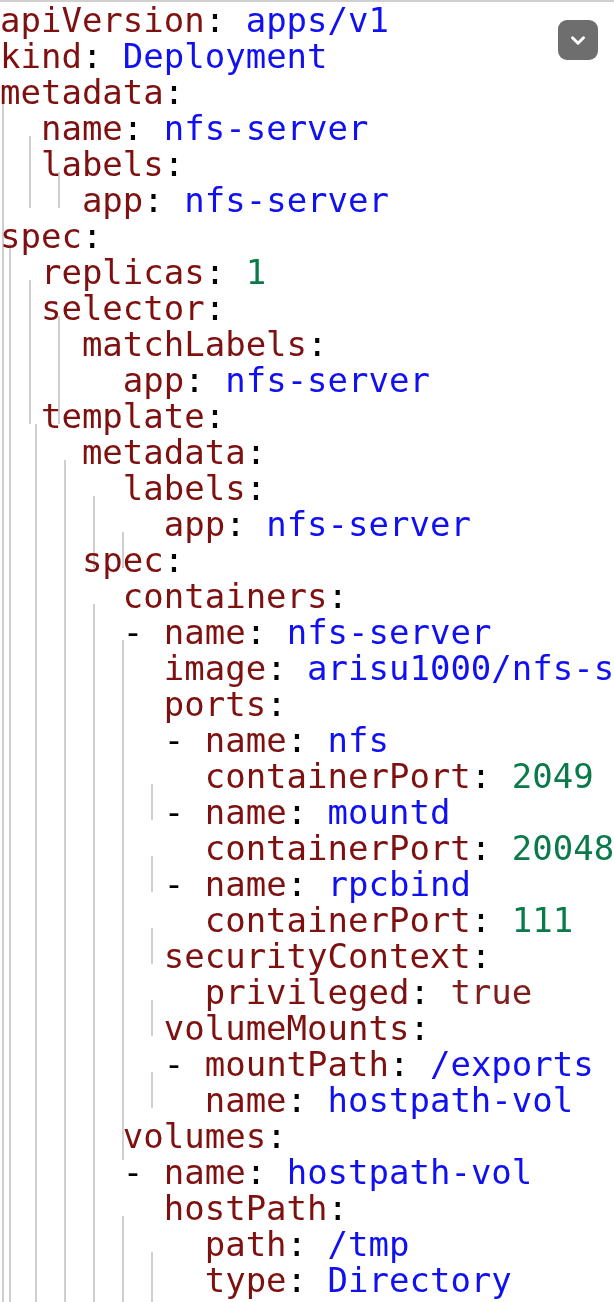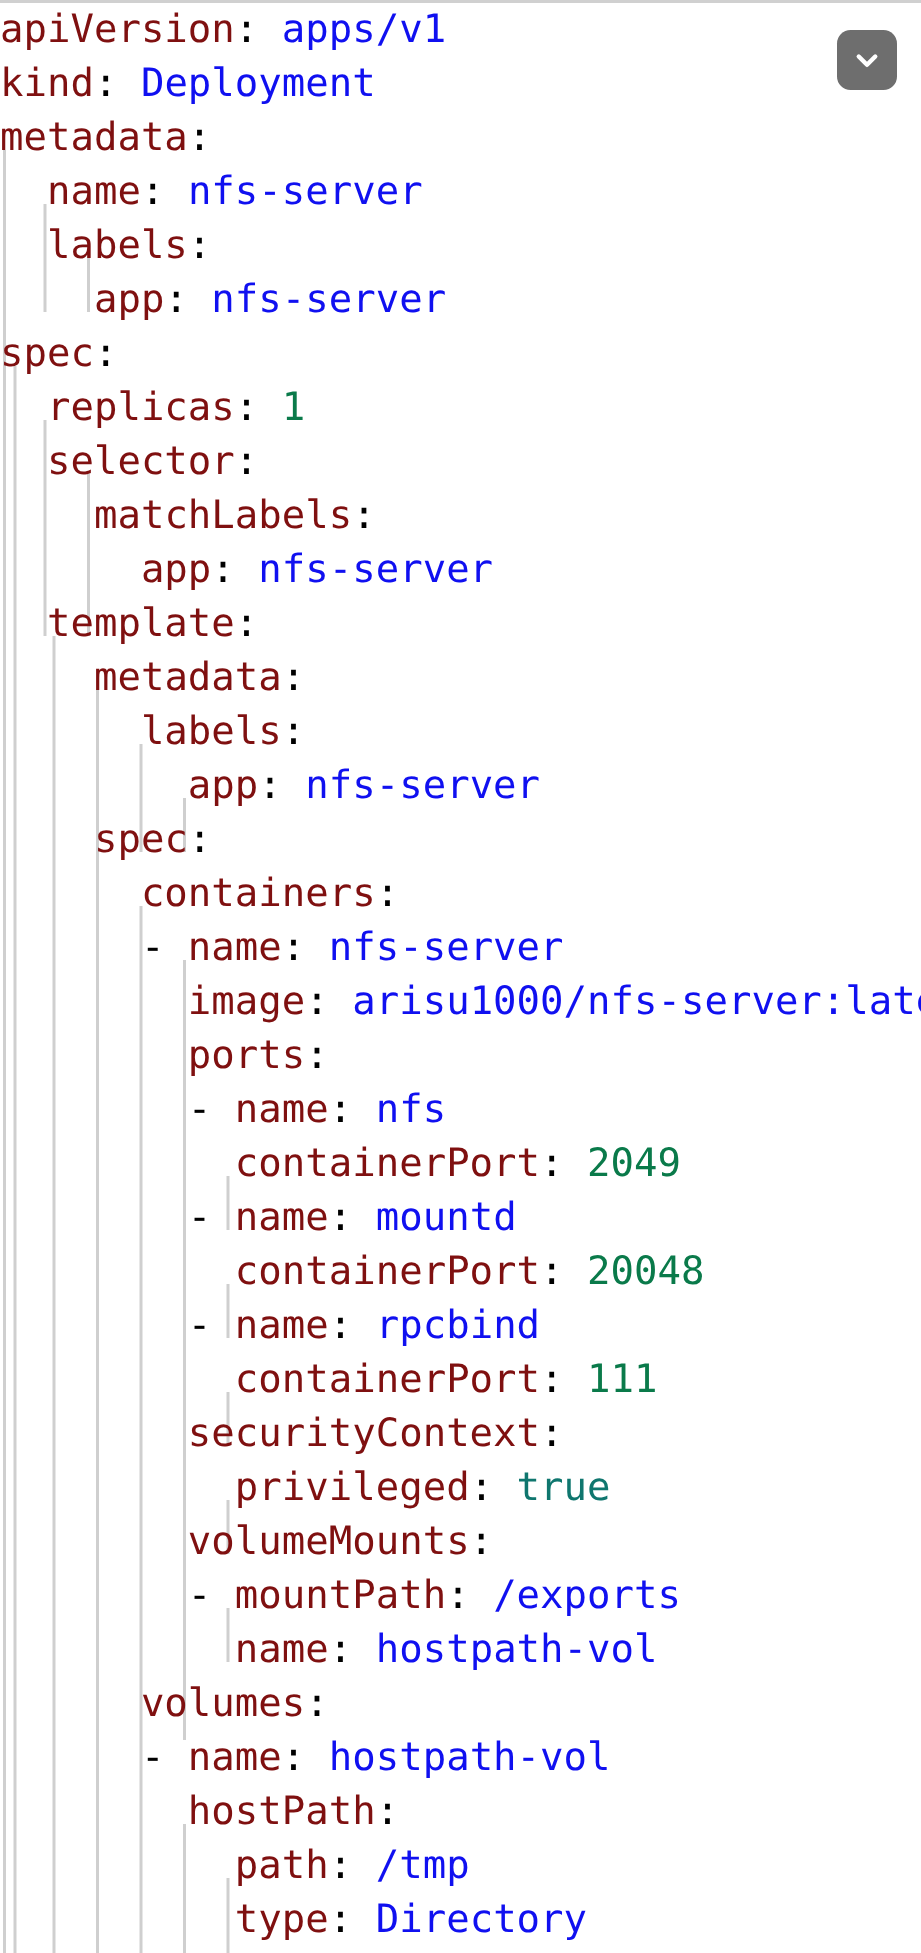--- a/index.html
+++ b/index.html
@@ -42,38 +42,38 @@
 
   
   .code {
     position: absolute;
     left: 0;
     top: 0;
     width: 614px;
     padding: 0;
     margin: 0;
     font-family: "DejaVu Sans Mono", "Liberation Mono", monospace;
-    font-size: 26px;
+    font-size: 34px;
     line-height: 36px;
     letter-spacing: 0px;
     white-space: pre;
     tab-size: 2;
   }
   .ln {
     height: 36px;
     line-height: 36px;
     white-space: pre;
     display: block;
   }
 
   
   .k   { color: #7f1010; }            
   .v   { color: #1010f0; }            
   .num { color: #0a7a4a; }            
-  .bool{ color: #0f766e; }            
+  .bool{ color: #7f1d1d; }            
   .p   { color: #000000; }            
 
   
   .fab-wrap {
     position: absolute;
     left: 552px;
     top: 12px;
     width: 52px;
     height: 52px;
     border-radius: 14px;

